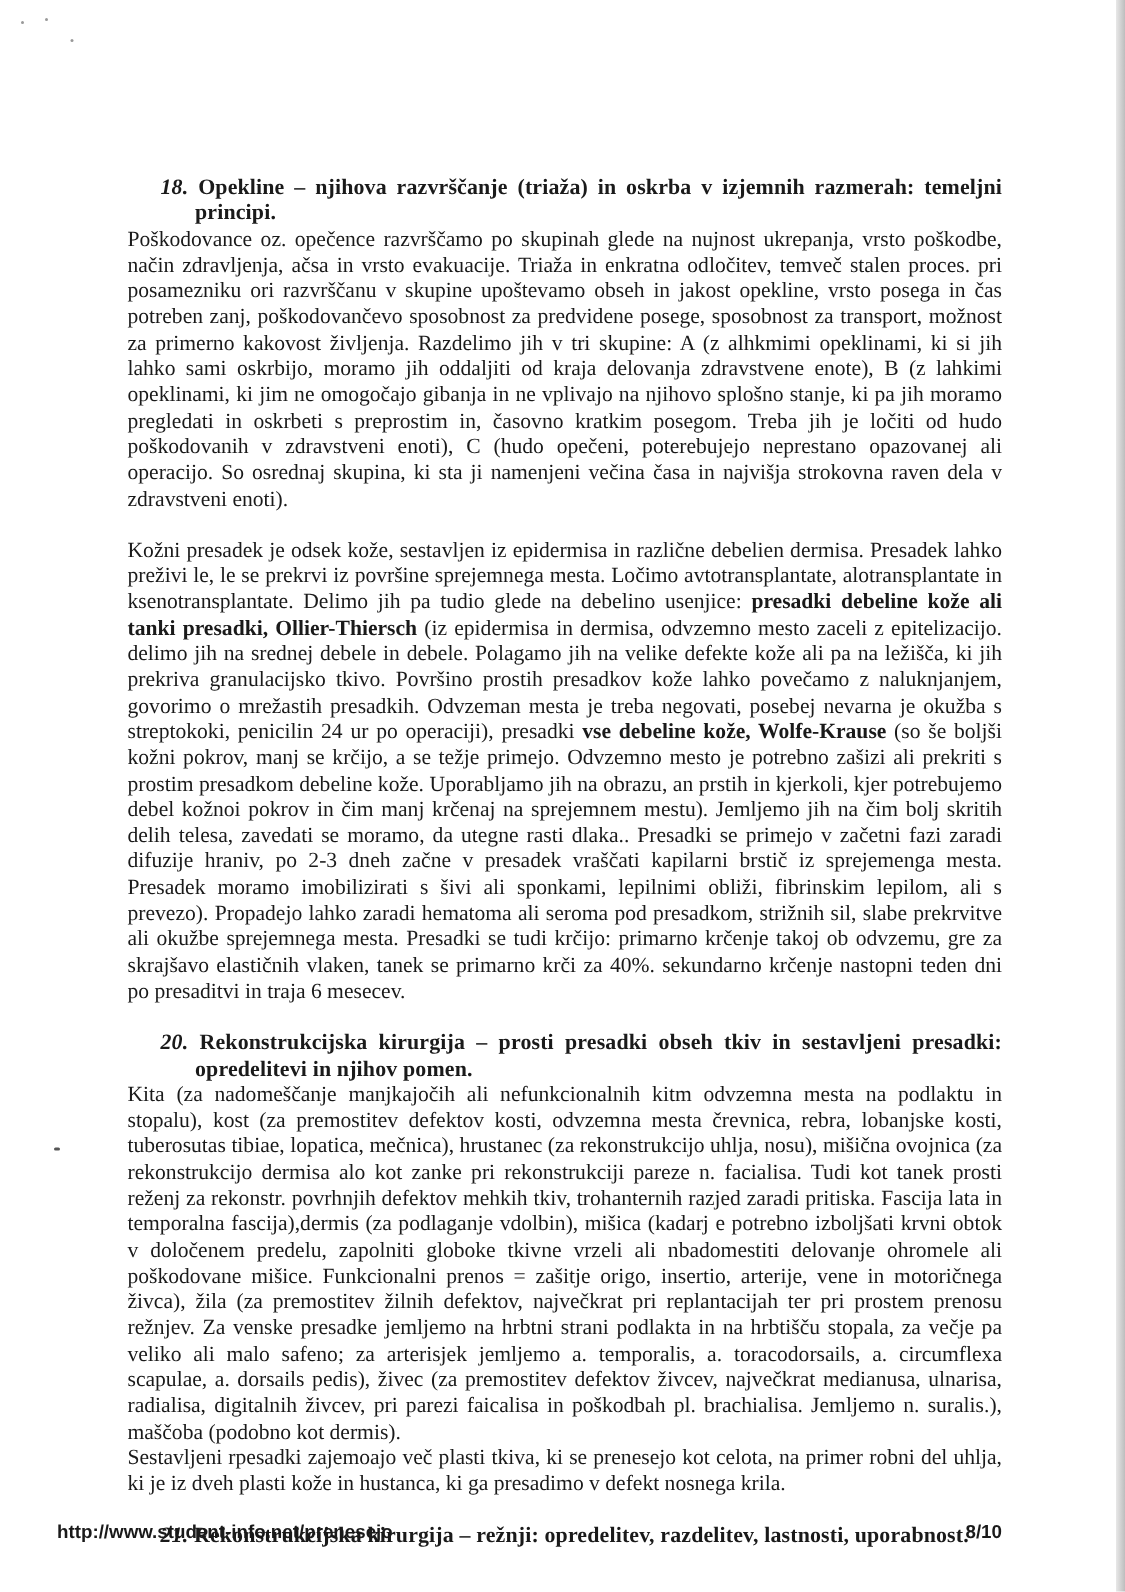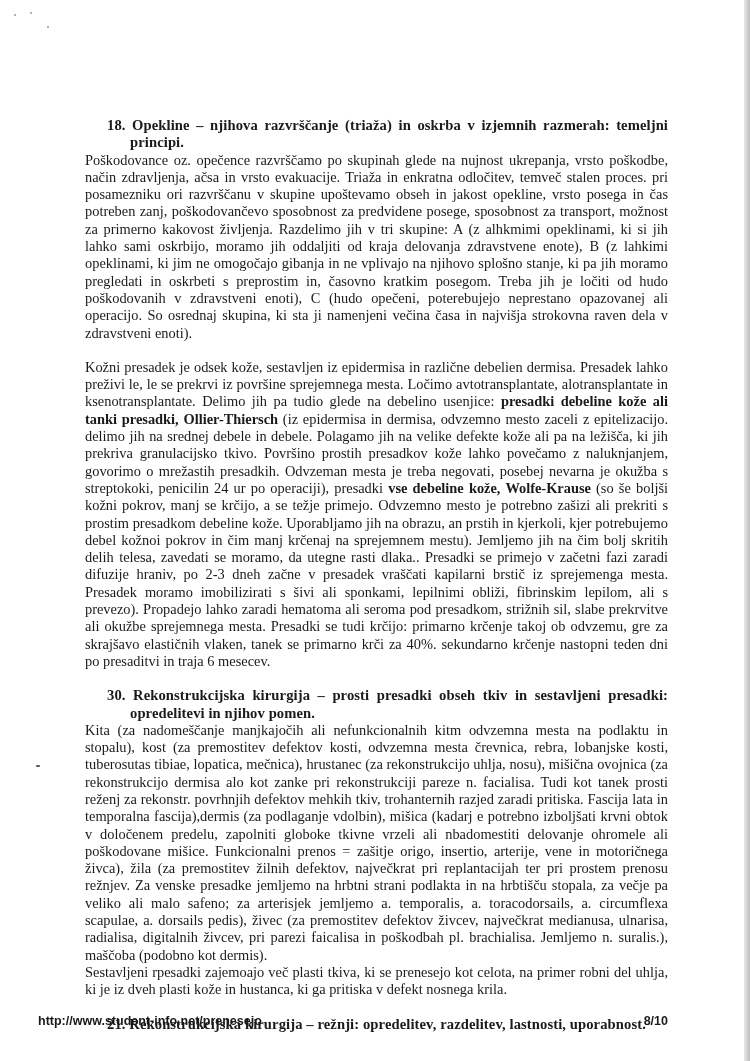--- a/index.html
+++ b/index.html
@@ -19,21 +19,21 @@
     font-size: 14.4px; line-height: 17.3px;
   }
   .section { margin-bottom: 17px; }
   .heading {
     font-weight: bold;
     padding-left: 45px; text-indent: -23px;
     text-align: justify;
     font-size: 14.6px;
     letter-spacing: 0.1px;
   }
-  .heading .num { display: inline; }
+  .heading .num { display: inline; font-style: italic; }
   .para { text-align: justify; }
   .para b { font-weight: bold; }
   .footer {
     position: absolute; top: 1014px; left: 38px; width: 630px;
     font-family: "Liberation Sans", "DejaVu Sans", sans-serif;
     font-weight: bold; font-size: 12.5px;
     display: flex; justify-content: space-between;
   }
   .speck { position: absolute; width: 2px; height: 2px; background: #999; border-radius: 1px; }
 </style>
@@ -48,23 +48,23 @@
 
 <div class="page" id="page">
     <div class="section">
       <div class="heading"><span class="num">18.</span> <span>Opekline – njihova razvrščanje (triaža) in oskrba v izjemnih razmerah: temeljni principi.</span></div>
       <div class="para"><span>Poškodovance oz. opečence razvrščamo po skupinah glede na nujnost ukrepanja, vrsto poškodbe, način zdravljenja, ačsa in vrsto evakuacije. Triaža in enkratna odločitev, temveč stalen proces. pri posamezniku ori razvrščanu v skupine upoštevamo obseh in jakost opekline, vrsto posega in čas potreben zanj, poškodovančevo sposobnost za predvidene posege, sposobnost za transport, možnost za primerno kakovost življenja. Razdelimo jih v tri skupine: A (z alhkmimi opeklinami, ki si jih lahko sami oskrbijo, moramo jih oddaljiti od kraja delovanja zdravstvene enote), B (z lahkimi opeklinami, ki jim ne omogočajo gibanja in ne vplivajo na njihovo splošno stanje, ki pa jih moramo pregledati in oskrbeti s preprostim in, časovno kratkim posegom. Treba jih je ločiti od hudo poškodovanih v zdravstveni enoti), C (hudo opečeni, poterebujejo neprestano opazovanej ali operacijo. So osrednaj skupina, ki sta ji namenjeni večina časa in najvišja strokovna raven dela v zdravstveni enoti).</span></div>
     </div>
     <div class="section">
       <div class="para"><span>Kožni presadek je odsek kože, sestavljen iz epidermisa in različne debelien dermisa. Presadek lahko preživi le, le se prekrvi iz površine sprejemnega mesta. Ločimo avtotransplantate, alotransplantate in ksenotransplantate. Delimo jih pa tudio glede na debelino usenjice: </span><b>presadki debeline kože ali tanki presadki, Ollier-Thiersch</b><span> (iz epidermisa in dermisa, odvzemno mesto zaceli z epitelizacijo. delimo jih na srednej debele in debele. Polagamo jih na velike defekte kože ali pa na ležišča, ki jih prekriva granulacijsko tkivo. Površino prostih presadkov kože lahko povečamo z naluknjanjem, govorimo o mrežastih presadkih. Odvzeman mesta je treba negovati, posebej nevarna je okužba s streptokoki, penicilin 24 ur po operaciji), presadki </span><b>vse debeline kože, Wolfe-Krause</b><span> (so še boljši kožni pokrov, manj se krčijo, a se težje primejo. Odvzemno mesto je potrebno zašizi ali prekriti s prostim presadkom debeline kože. Uporabljamo jih na obrazu, an prstih in kjerkoli, kjer potrebujemo debel kožnoi pokrov in čim manj krčenaj na sprejemnem mestu). Jemljemo jih na čim bolj skritih delih telesa, zavedati se moramo, da utegne rasti dlaka.. Presadki se primejo v začetni fazi zaradi difuzije hraniv, po 2-3 dneh začne v presadek vraščati kapilarni brstič iz sprejemenga mesta. Presadek moramo imobilizirati s šivi ali sponkami, lepilnimi obliži, fibrinskim lepilom, ali s prevezo). Propadejo lahko zaradi hematoma ali seroma pod presadkom, strižnih sil, slabe prekrvitve ali okužbe sprejemnega mesta. Presadki se tudi krčijo: primarno krčenje takoj ob odvzemu, gre za skrajšavo elastičnih vlaken, tanek se primarno krči za 40%. sekundarno krčenje nastopni teden dni po presaditvi in traja 6 mesecev.</span></div>
     </div>
     <div class="section">
-      <div class="heading"><span class="num">30.</span> <span>Rekonstrukcijska kirurgija – prosti presadki obseh tkiv in sestavljeni presadki: opredelitevi in njihov pomen.</span></div>
+      <div class="heading"><span class="num">20.</span> <span>Rekonstrukcijska kirurgija – prosti presadki obseh tkiv in sestavljeni presadki: opredelitevi in njihov pomen.</span></div>
       <div class="para"><span>Kita (za nadomeščanje manjkajočih ali nefunkcionalnih kitm odvzemna mesta na podlaktu in stopalu), kost (za premostitev defektov kosti, odvzemna mesta črevnica, rebra, lobanjske kosti, tuberosutas tibiae, lopatica, mečnica), hrustanec (za rekonstrukcijo uhlja, nosu), mišična ovojnica (za rekonstrukcijo dermisa alo kot zanke pri rekonstrukciji pareze n. facialisa. Tudi kot tanek prosti reženj za rekonstr. povrhnjih defektov mehkih tkiv, trohanternih razjed zaradi pritiska. Fascija lata in temporalna fascija),dermis (za podlaganje vdolbin), mišica (kadarj e potrebno izboljšati krvni obtok v določenem predelu, zapolniti globoke tkivne vrzeli ali nbadomestiti delovanje ohromele ali poškodovane mišice. Funkcionalni prenos = zašitje origo, insertio, arterije, vene in motoričnega živca), žila (za premostitev žilnih defektov, največkrat pri replantacijah ter pri prostem prenosu režnjev. Za venske presadke jemljemo na hrbtni strani podlakta in na hrbtišču stopala, za večje pa veliko ali malo safeno; za arterisjek jemljemo a. temporalis, a. toracodorsails, a. circumflexa scapulae, a. dorsails pedis), živec (za premostitev defektov živcev, največkrat medianusa, ulnarisa, radialisa, digitalnih živcev, pri parezi faicalisa in poškodbah pl. brachialisa. Jemljemo n. suralis.), maščoba (podobno kot dermis).</span></div>
-      <div class="para"><span>Sestavljeni rpesadki zajemoajo več plasti tkiva, ki se prenesejo kot celota, na primer robni del uhlja, ki je iz dveh plasti kože in hustanca, ki ga pritiska v defekt nosnega krila.</span></div>
+      <div class="para"><span>Sestavljeni rpesadki zajemoajo več plasti tkiva, ki se prenesejo kot celota, na primer robni del uhlja, ki je iz dveh plasti kože in hustanca, ki ga presadimo v defekt nosnega krila.</span></div>
     </div>
     <div class="section">
       <div class="heading"><span class="num">21.</span> <span>Rekonstrukcijska kirurgija – režnji: opredelitev, razdelitev, lastnosti, uporabnost.</span></div>
     </div>
   </div>
 
 <div class="footer">
   <span>http://www.student-info.net/prenesejo</span>
   <span>8/10</span>
 </div>

